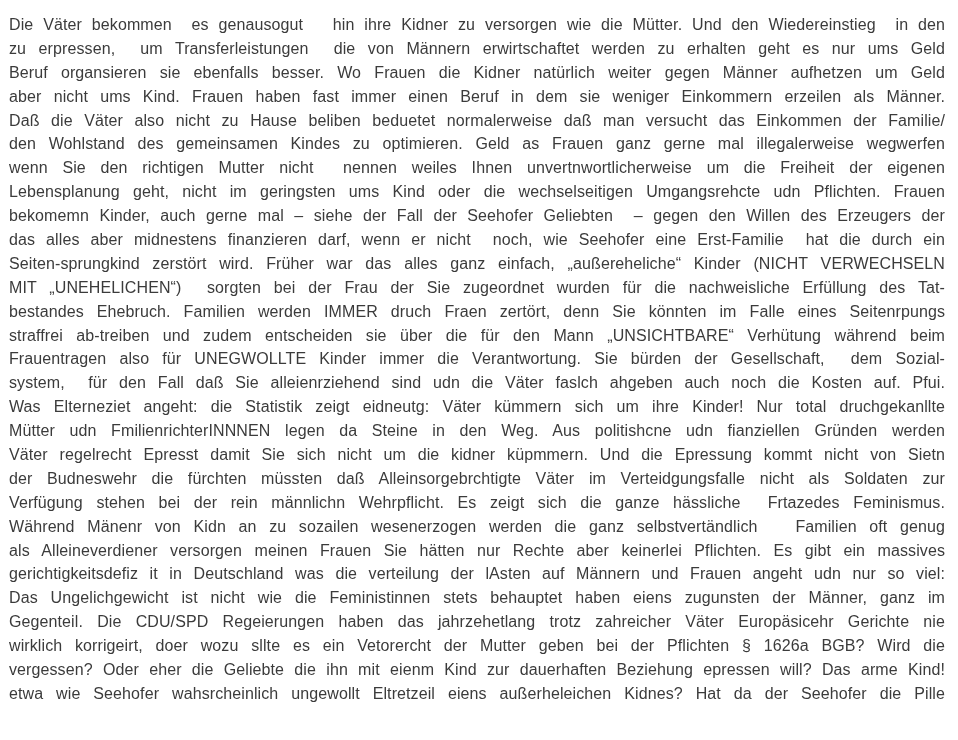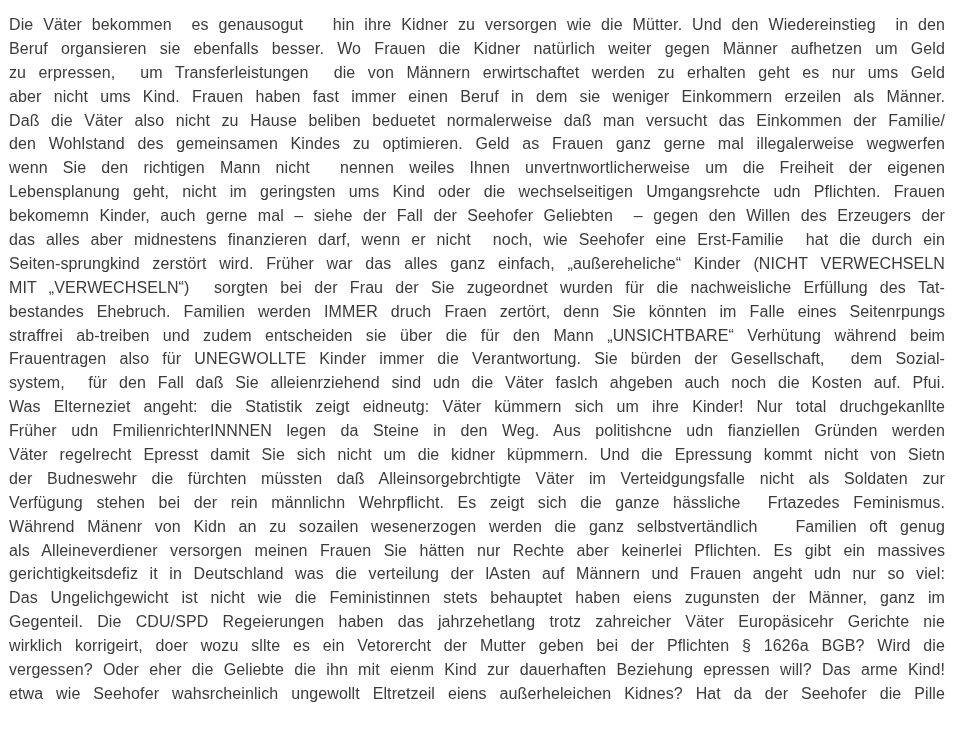--- a/index.html
+++ b/index.html
@@ -34,37 +34,37 @@
     overflow: hidden;
     height: 23.9px;
   }
 </style>
 </head>
 <body>
 
 <div class="page">
   <div class="text-block">
       <div class="line">Die Väter bekommen  es genausogut   hin ihre Kidner zu versorgen wie die Mütter. Und den Wiedereinstieg  in den</div>
+      <div class="line">zu erpressen,  um Transferleistungen  die von Männern erwirtschaftet werden zu erhalten geht es nur ums Geld</div>
       <div class="line">Beruf organsieren sie ebenfalls besser. Wo Frauen die Kidner natürlich weiter gegen Männer aufhetzen um Geld</div>
-      <div class="line">zu erpressen,  um Transferleistungen  die von Männern erwirtschaftet werden zu erhalten geht es nur ums Geld</div>
       <div class="line">aber nicht ums Kind. Frauen haben fast immer einen Beruf in dem sie weniger Einkommern erzeilen als Männer.</div>
       <div class="line">Daß die Väter also nicht zu Hause beliben beduetet normalerweise daß man versucht das Einkommen der Familie/</div>
       <div class="line">den Wohlstand des gemeinsamen Kindes zu optimieren. Geld as Frauen ganz gerne mal illegalerweise wegwerfen</div>
-      <div class="line">wenn Sie den richtigen Mann nicht  nennen weiles Ihnen unvertnwortlicherweise um die Freiheit der eigenen</div>
+      <div class="line">wenn Sie den richtigen Mutter nicht  nennen weiles Ihnen unvertnwortlicherweise um die Freiheit der eigenen</div>
       <div class="line">Lebensplanung geht, nicht im geringsten ums Kind oder die wechselseitigen Umgangsrehcte udn Pflichten. Frauen</div>
       <div class="line">bekomemn Kinder, auch gerne mal – siehe der Fall der Seehofer Geliebten  – gegen den Willen des Erzeugers der</div>
       <div class="line">das alles aber midnestens finanzieren darf, wenn er nicht  noch, wie Seehofer eine Erst-Familie  hat die durch ein</div>
       <div class="line">Seiten-sprungkind zerstört wird. Früher war das alles ganz einfach, „außereheliche“ Kinder (NICHT VERWECHSELN</div>
-      <div class="line">MIT „VERWECHSELN“)  sorgten bei der Frau der Sie zugeordnet wurden für die nachweisliche Erfüllung des Tat-</div>
+      <div class="line">MIT „UNEHELICHEN“)  sorgten bei der Frau der Sie zugeordnet wurden für die nachweisliche Erfüllung des Tat-</div>
       <div class="line">bestandes Ehebruch. Familien werden IMMER druch Fraen zertört, denn Sie könnten im Falle eines Seitenrpungs</div>
       <div class="line">straffrei ab-treiben und zudem entscheiden sie über die für den Mann „UNSICHTBARE“ Verhütung während beim</div>
       <div class="line">Frauentragen also für UNEGWOLLTE Kinder immer die Verantwortung. Sie bürden der Gesellschaft,  dem Sozial-</div>
       <div class="line">system,  für den Fall daß Sie alleienrziehend sind udn die Väter faslch ahgeben auch noch die Kosten auf. Pfui.</div>
       <div class="line">Was Elterneziet angeht: die Statistik zeigt eidneutg: Väter kümmern sich um ihre Kinder! Nur total druchgekanllte</div>
-      <div class="line">Früher udn FmilienrichterINNNEN legen da Steine in den Weg. Aus politishcne udn fianziellen Gründen werden</div>
+      <div class="line">Mütter udn FmilienrichterINNNEN legen da Steine in den Weg. Aus politishcne udn fianziellen Gründen werden</div>
       <div class="line">Väter regelrecht Epresst damit Sie sich nicht um die kidner küpmmern. Und die Epressung kommt nicht von Sietn</div>
       <div class="line">der Budneswehr die fürchten müssten daß Alleinsorgebrchtigte Väter im Verteidgungsfalle nicht als Soldaten zur</div>
       <div class="line">Verfügung stehen bei der rein männlichn Wehrpflicht. Es zeigt sich die ganze hässliche  Frtazedes Feminismus.</div>
       <div class="line">Während Mänenr von Kidn an zu sozailen wesenerzogen werden die ganz selbstvertändlich   Familien oft genug</div>
       <div class="line">als Alleineverdiener versorgen meinen Frauen Sie hätten nur Rechte aber keinerlei Pflichten. Es gibt ein massives</div>
       <div class="line">gerichtigkeitsdefiz it in Deutschland was die verteilung der lAsten auf Männern und Frauen angeht udn nur so viel:</div>
       <div class="line">Das Ungelichgewicht ist nicht wie die Feministinnen stets behauptet haben eiens zugunsten der Männer, ganz im</div>
       <div class="line">Gegenteil. Die CDU/SPD Regeierungen haben das jahrzehetlang trotz zahreicher Väter Europäsicehr Gerichte nie</div>
       <div class="line">wirklich korrigeirt, doer wozu sllte es ein Vetorercht der Mutter geben bei der Pflichten § 1626a BGB? Wird die</div>
       <div class="line">vergessen? Oder eher die Geliebte die ihn mit eienm Kind zur dauerhaften Beziehung epressen will? Das arme Kind!</div>

